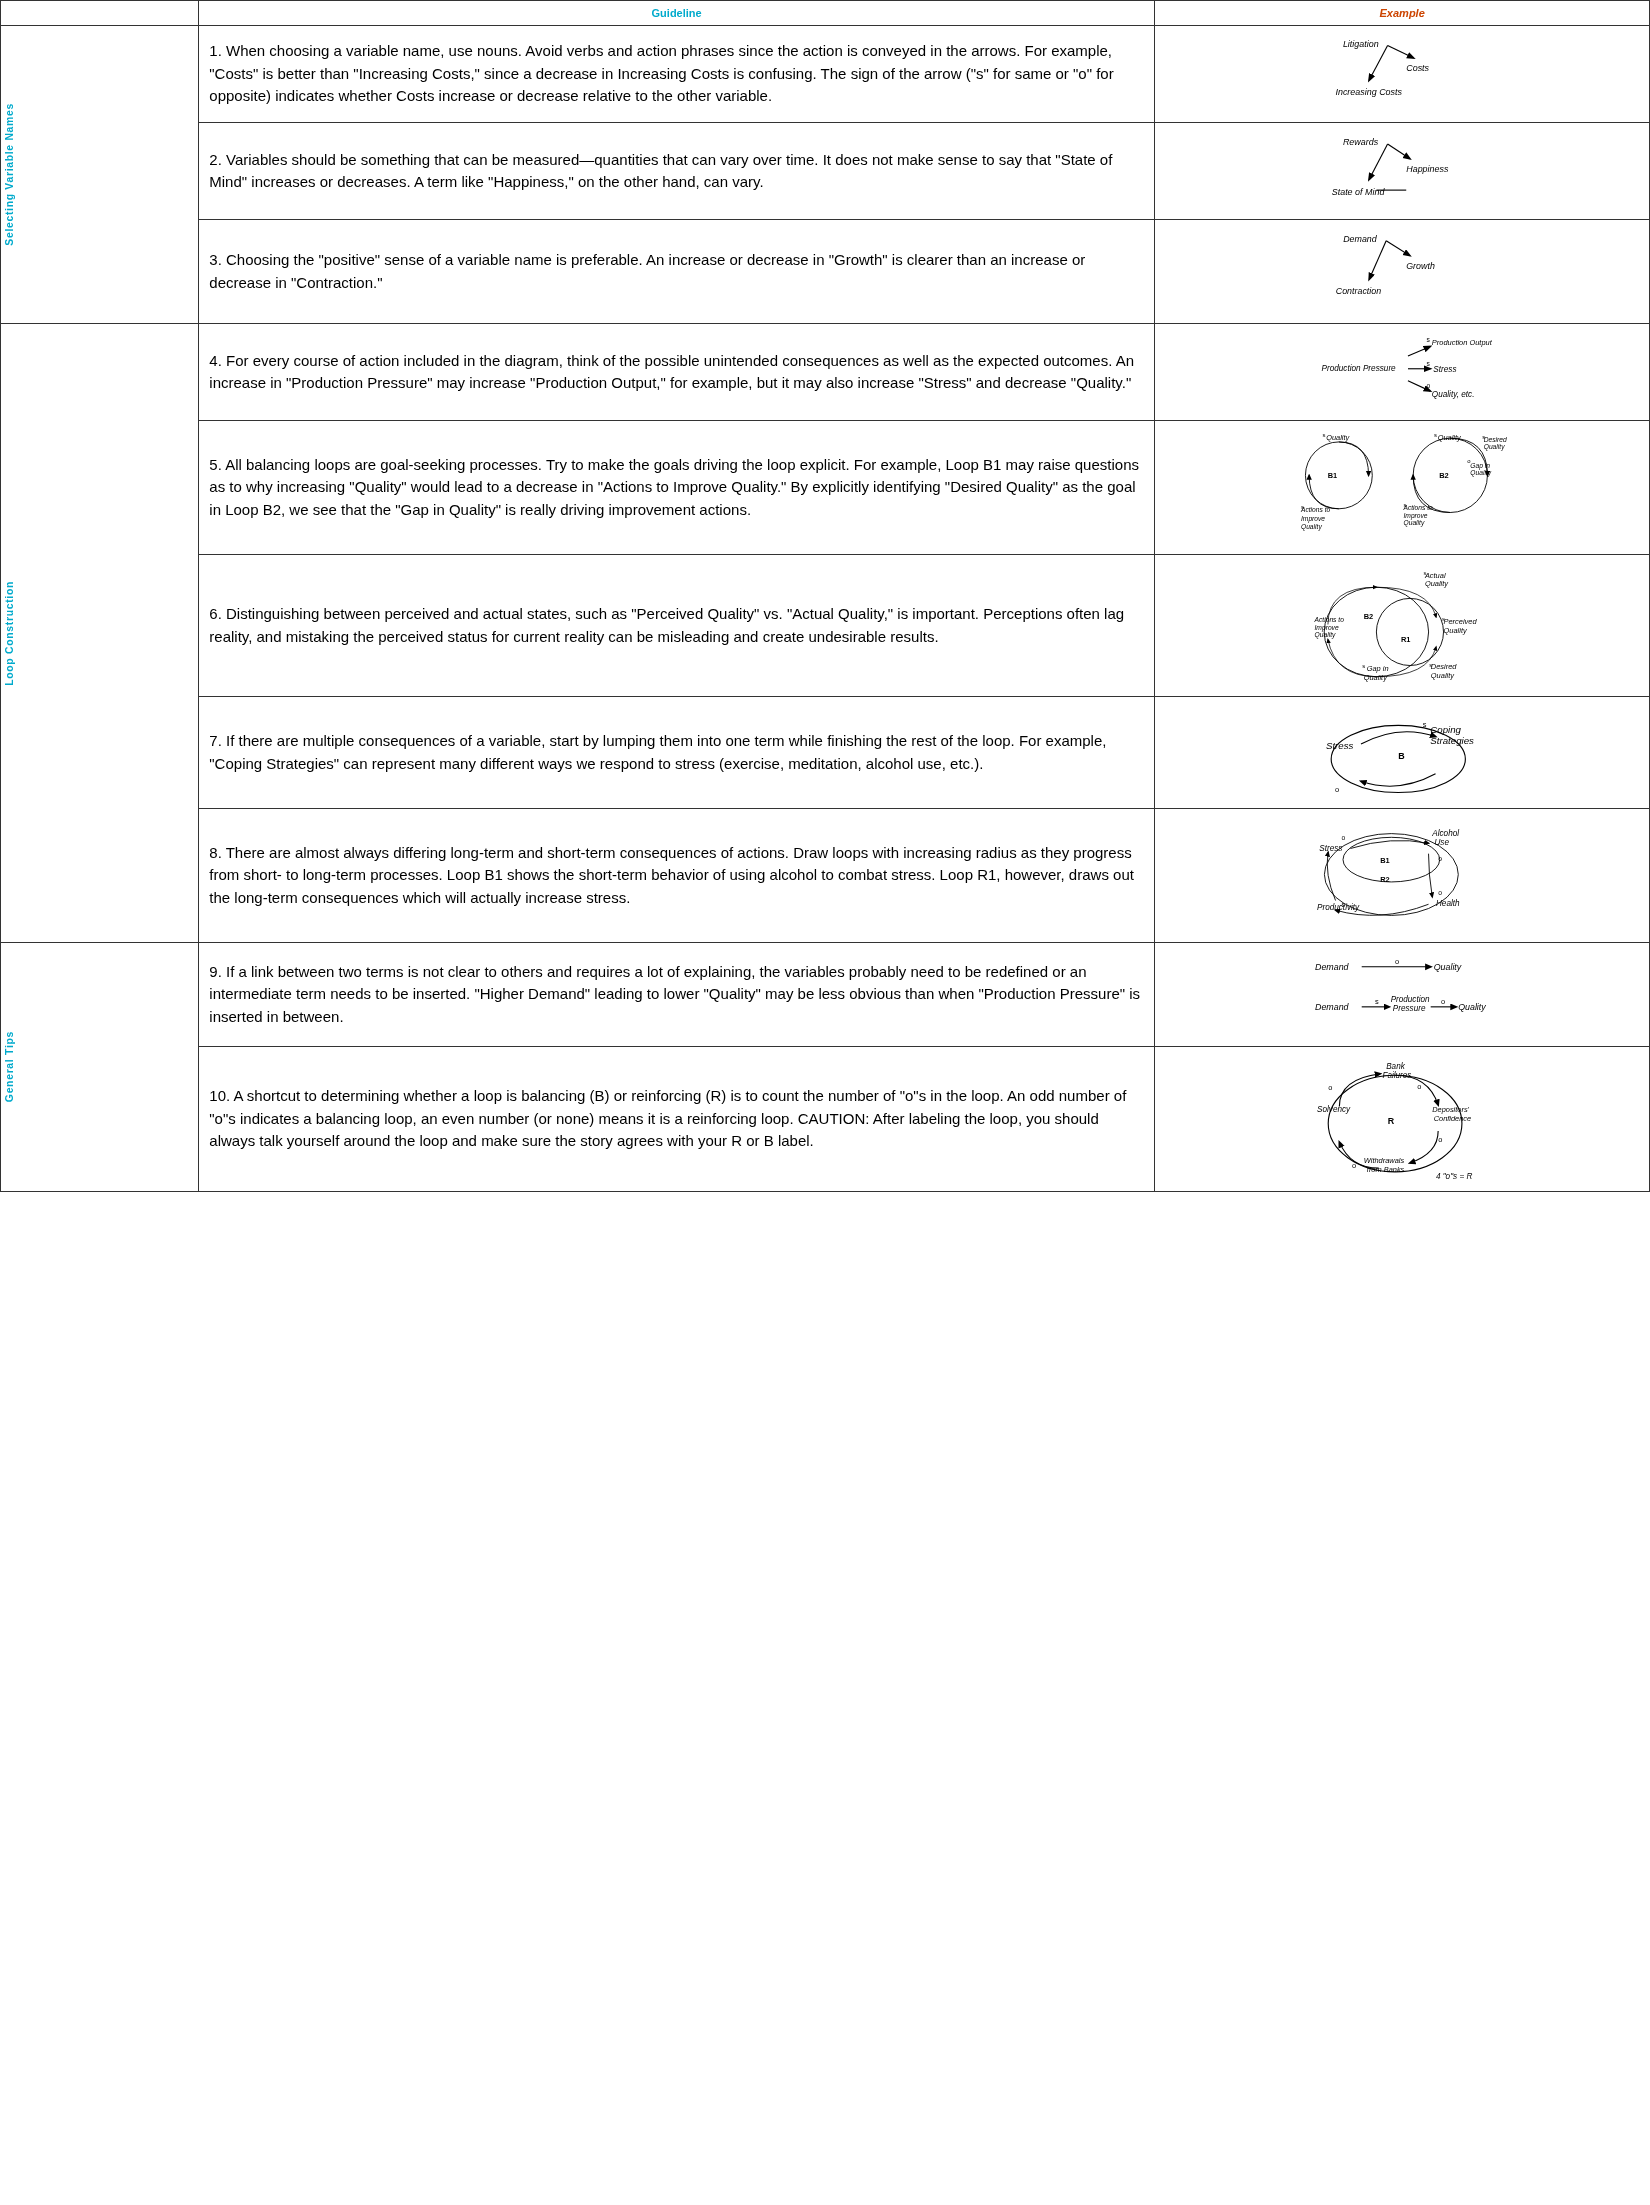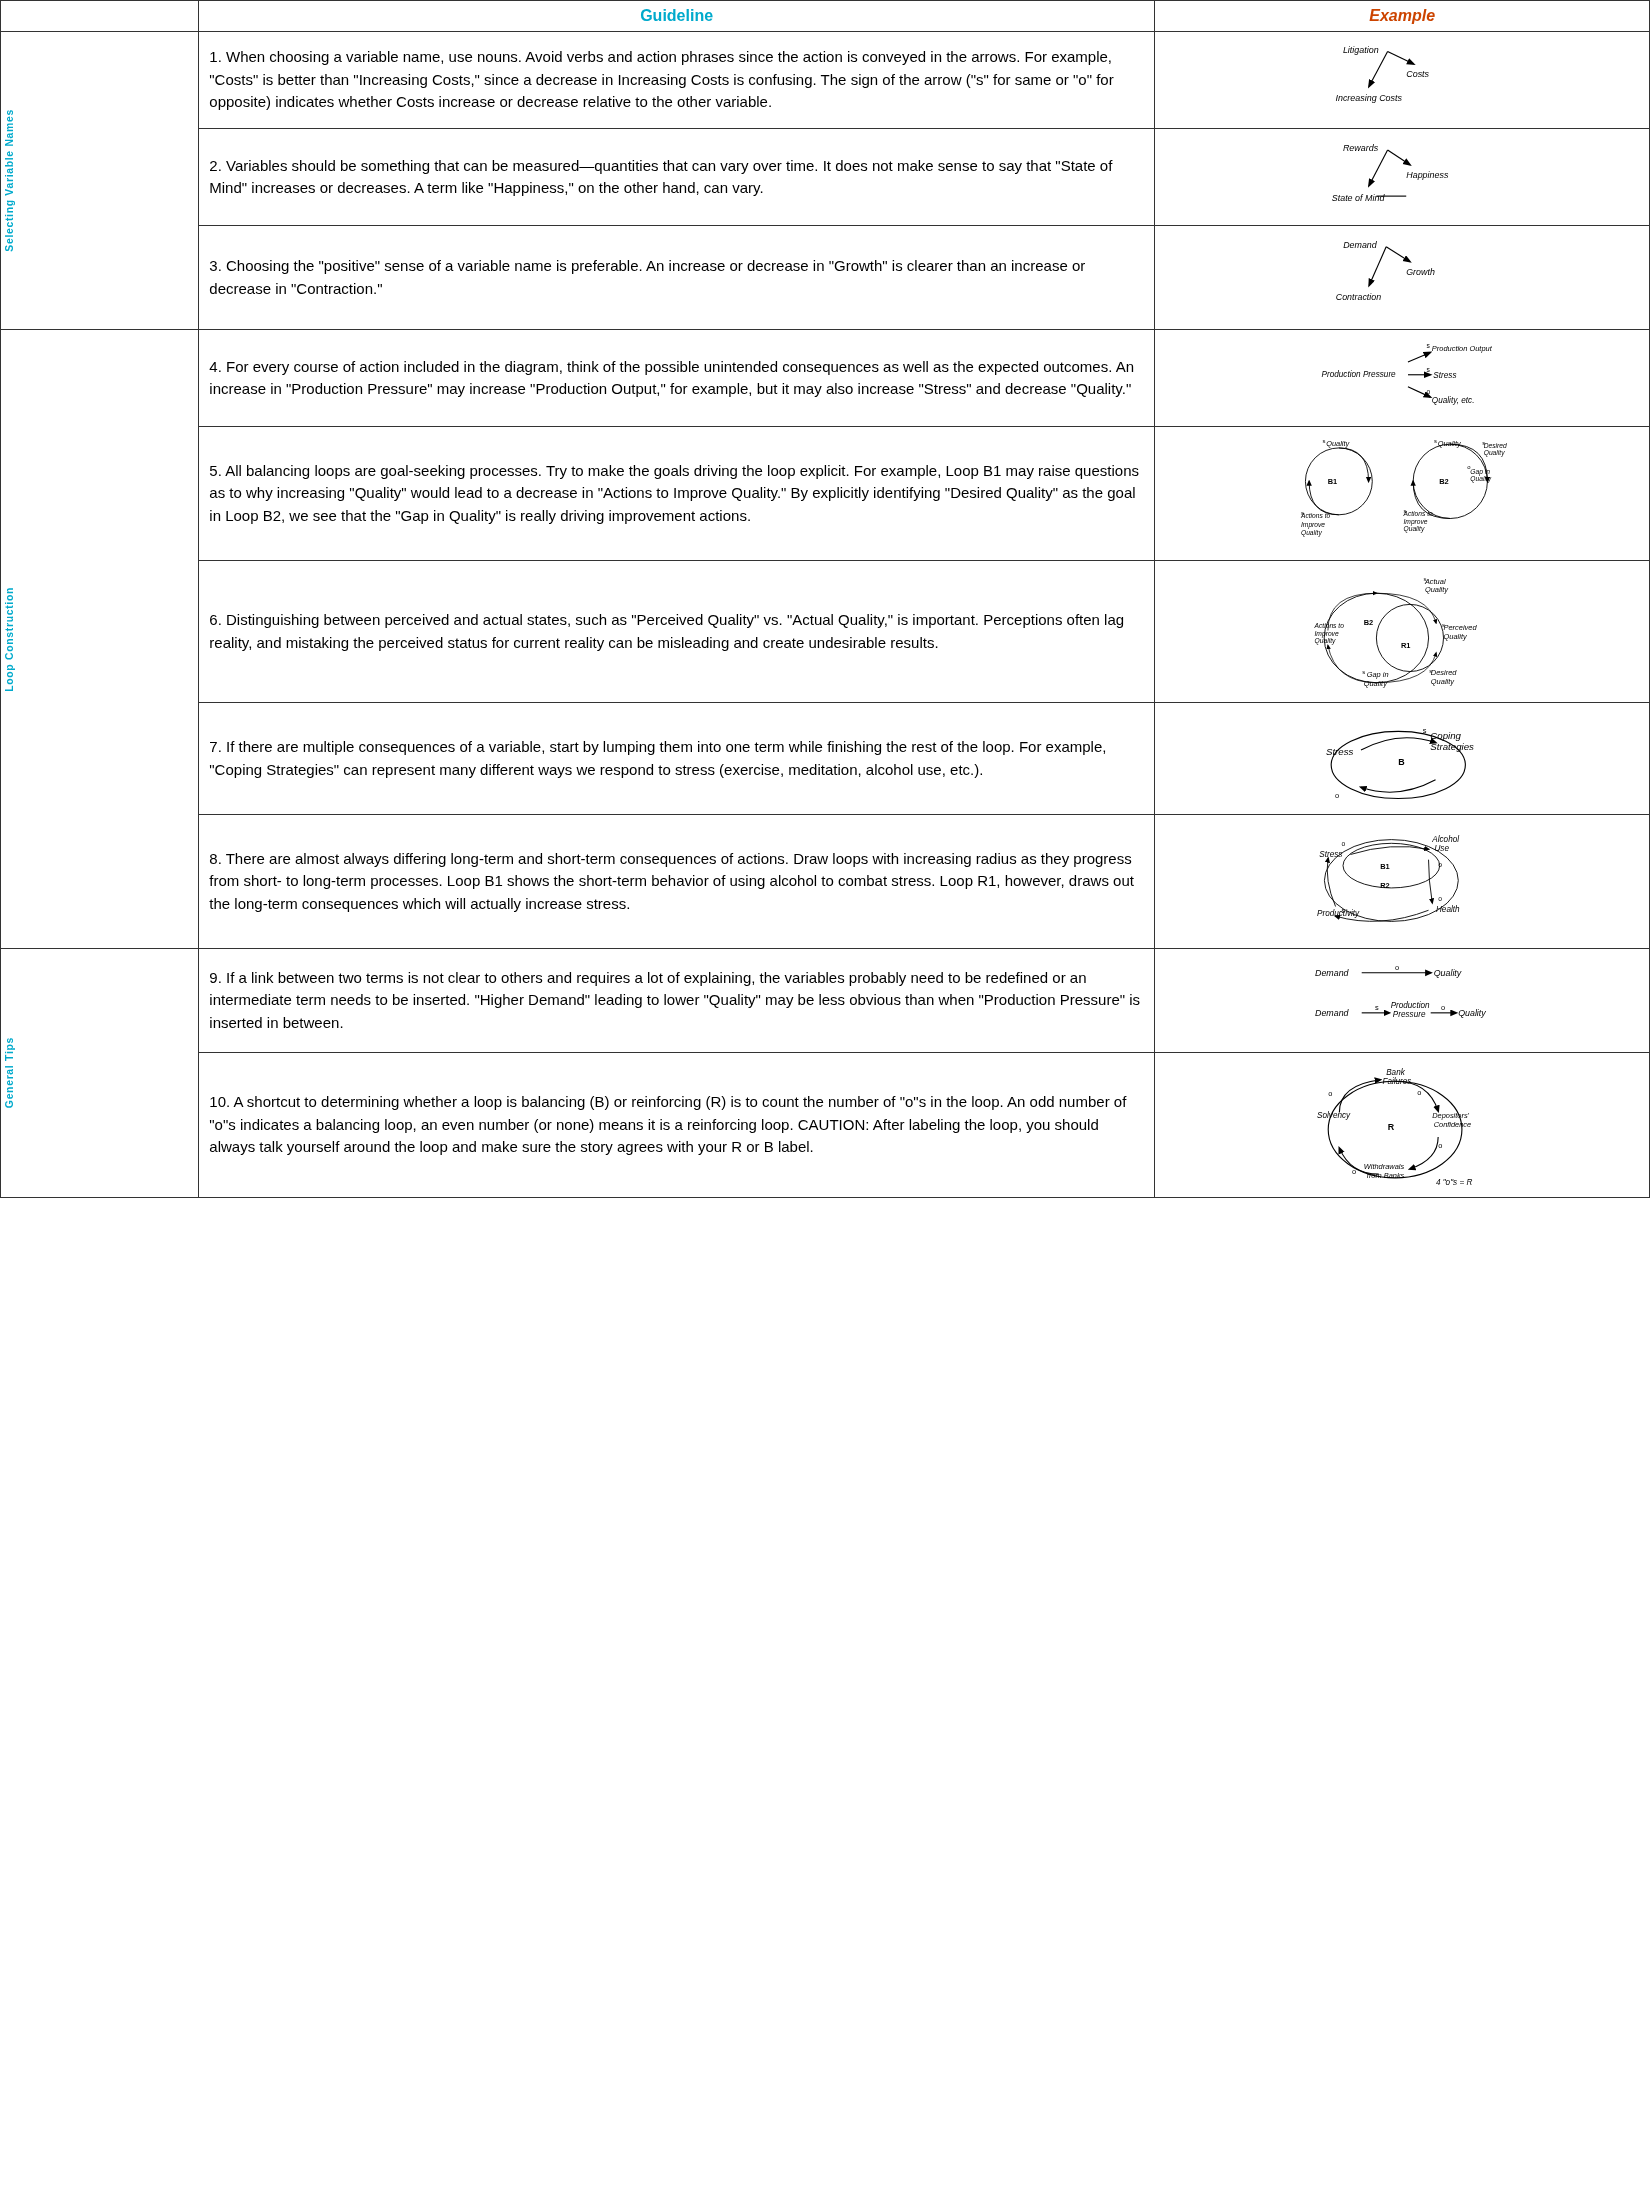--- a/index.html
+++ b/index.html
@@ -14,21 +14,21 @@
     .main-table td, .main-table th {
       border: 0.7px solid #333;
       vertical-align: middle;
     }
     
     
     .header-row th {
       background: #fff;
       padding: 6px 10px;
       font-weight: bold;
-      font-size: 16px;
+      font-size: 11px;
       text-align: center;
       border-bottom: 1.5px solid #333;
     }
     
     .header-guideline { color: #00aacc; }
     .header-example { color: #cc4400; font-style: italic; }
     
     
     .section-label-cell {
       width: 27px;

